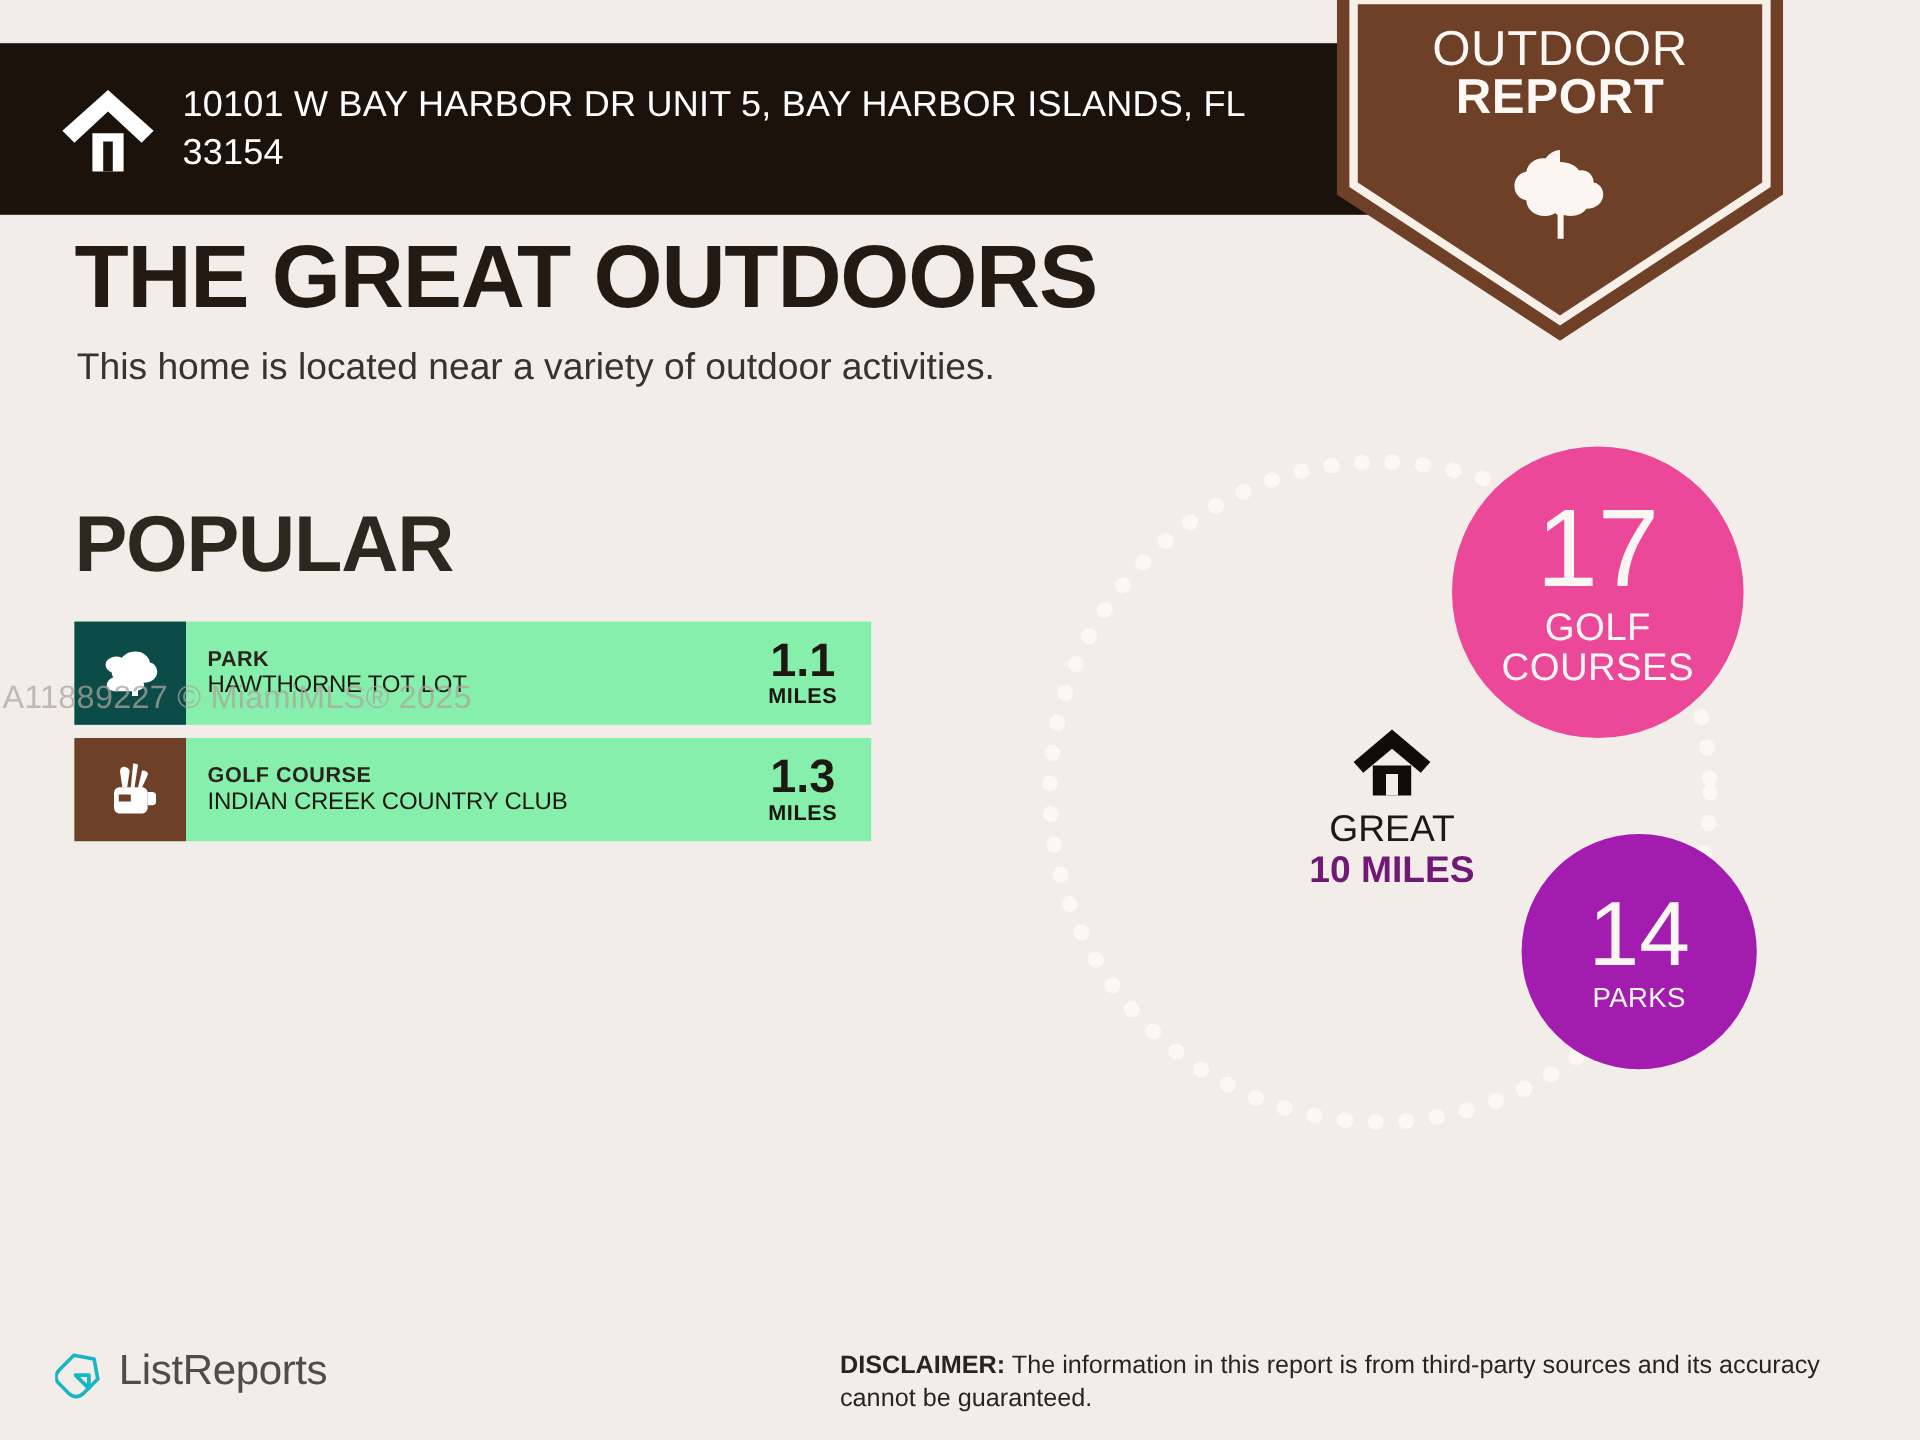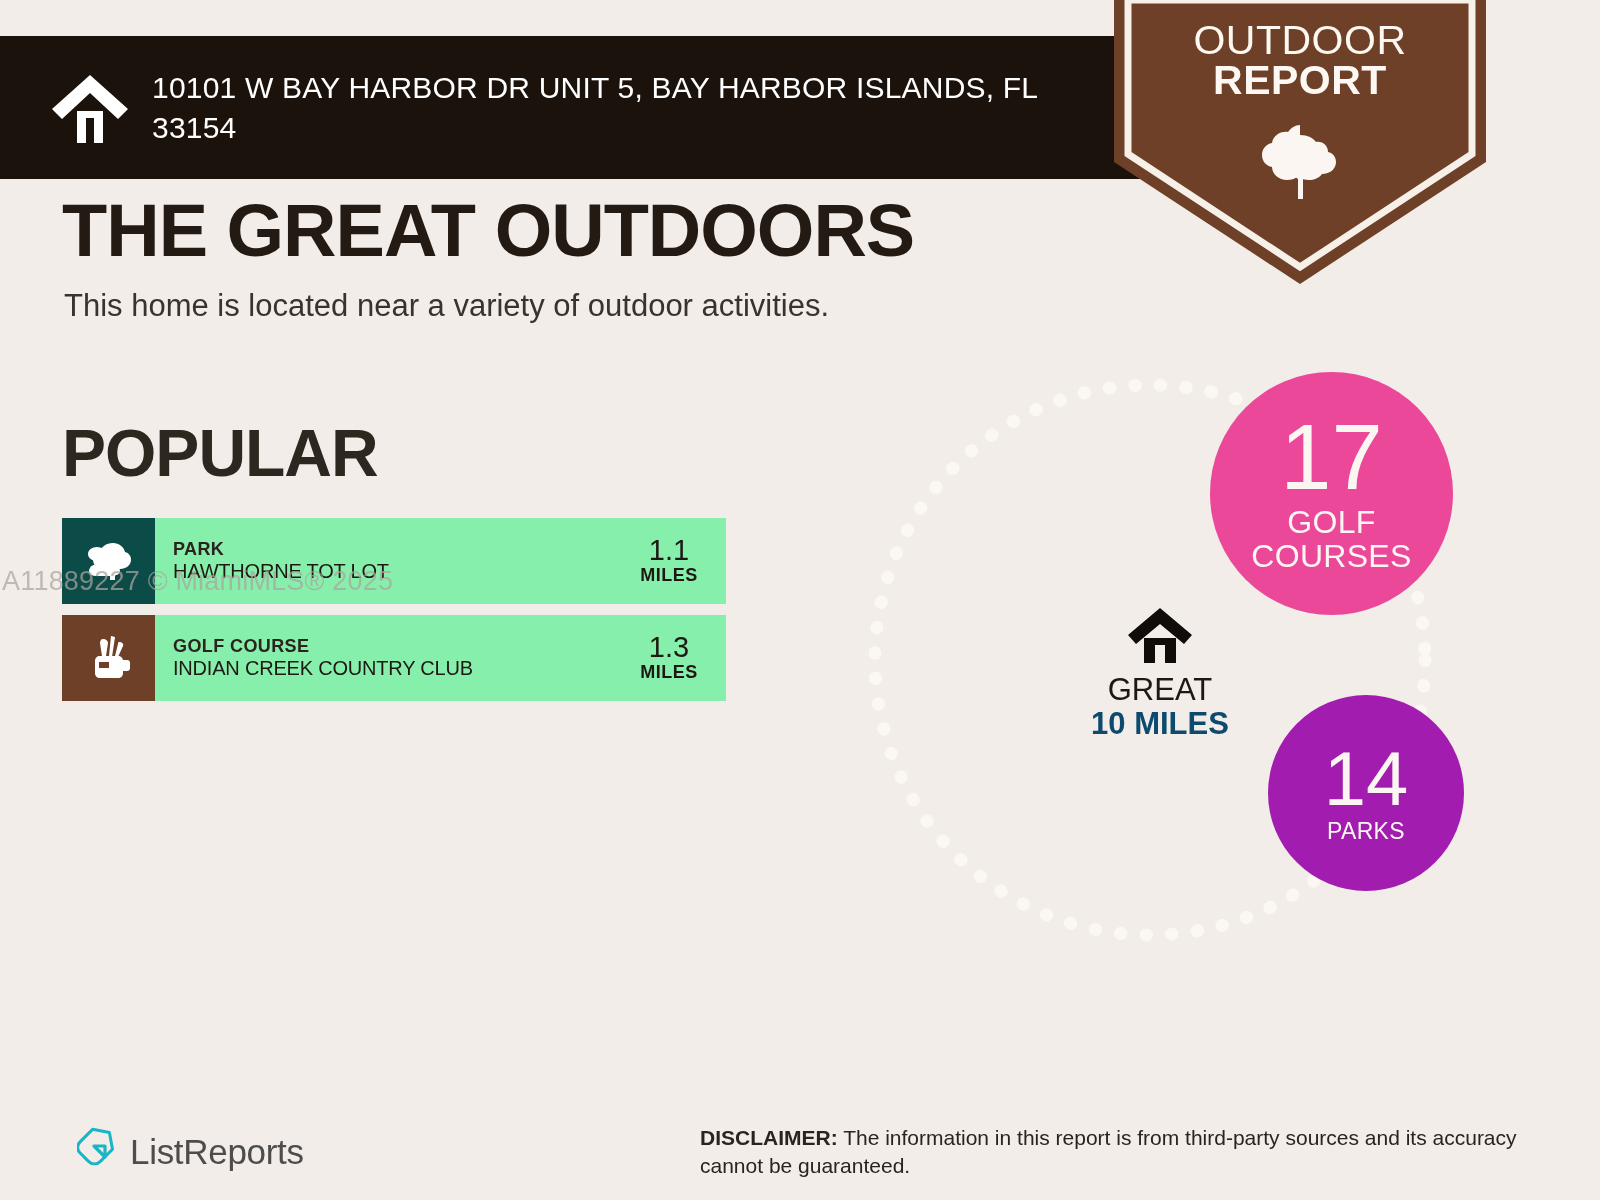--- a/index.html
+++ b/index.html
@@ -77,21 +77,21 @@
     color:#2b241e; line-height:1.15;
   }
   .poi-name{
     font-size:20px; font-weight:400; letter-spacing:-.2px;
     color:#1e1813; line-height:1.15; white-space:nowrap;
   }
   .poi-dist{
     flex:0 0 96px; display:flex; flex-direction:column;
     align-items:center; justify-content:center; padding-right:18px;
   }
-  .poi-dist-num{ font-size:29px; font-weight:400; line-height:1.0; color:#1e1813;}
+  .poi-dist-num{ font-size:39px; font-weight:700; line-height:1.0; color:#1e1813;}
   .poi-dist-unit{ font-size:18px; font-weight:700; letter-spacing:.5px; color:#1e1813;}
 
   
   #diagram{ position:absolute; left:820px; top:360px; width:700px; height:640px; }
   #dotted-circle{ position:absolute; left:0; top:0; width:700px; height:640px; }
 
   .stat-circle{
     position:absolute; border-radius:50%;
     display:flex; flex-direction:column;
     align-items:center; justify-content:center;
@@ -113,35 +113,35 @@
   #center-marker{
     position:absolute; left:235px; top:245px; width:210px;
     text-align:center;
   }
   #center-house-icon{ width:68px; height:60px; display:inline-block; }
   #center-within{
     font-size:31px; font-weight:400; color:#1e1813;
     line-height:1.1; margin-top:4px;
   }
   #center-miles{
-    font-size:31px; font-weight:700; color:#0c4a6e; line-height:1.1;
+    font-size:31px; font-weight:700; color:#701a75; line-height:1.1;
   }
 
   
   #watermark{
     position:absolute; left:2px; top:566px;
     font-size:27px; color:#ada59d; opacity:.72;
     white-space:nowrap; letter-spacing:.2px;
     pointer-events:none;
   }
 
   
   #footer-logo{
-    position:absolute; left:77px; top:1122px;
-    display:flex; align-items:flex-end;
+    position:absolute; left:46px; top:1122px;
+    display:flex; align-items:flex-start;
   }
   #footer-logo svg{ width:40px; height:46px; margin-right:13px; }
   #footer-logo-text{
     font-size:35px; color:#4d4d4d; font-weight:400; letter-spacing:-.3px;
   }
   #disclaimer{
     position:absolute; left:700px; top:1124px; width:820px;
     font-size:21px; line-height:1.32; color:#2b241e;
   }
   #disclaimer-label{ font-weight:700; }

